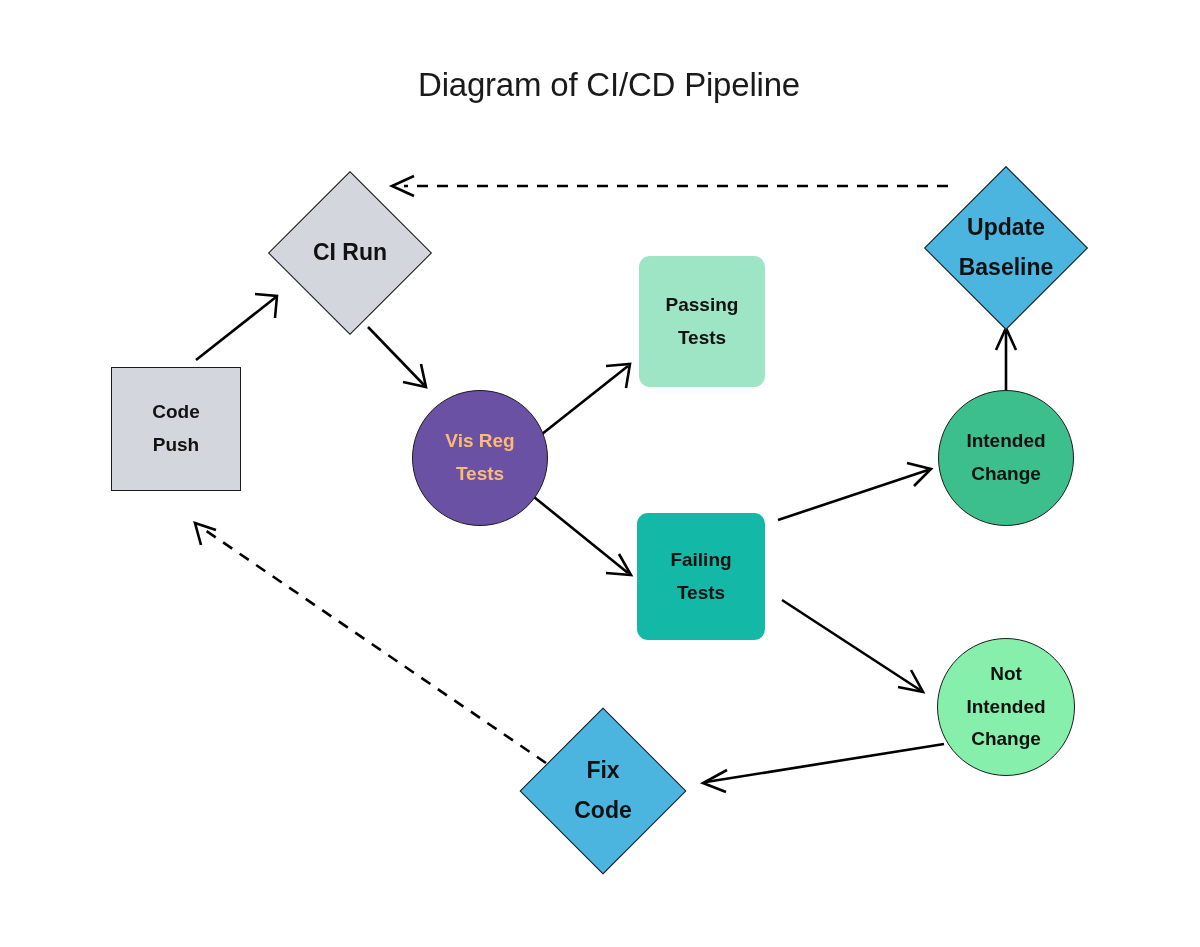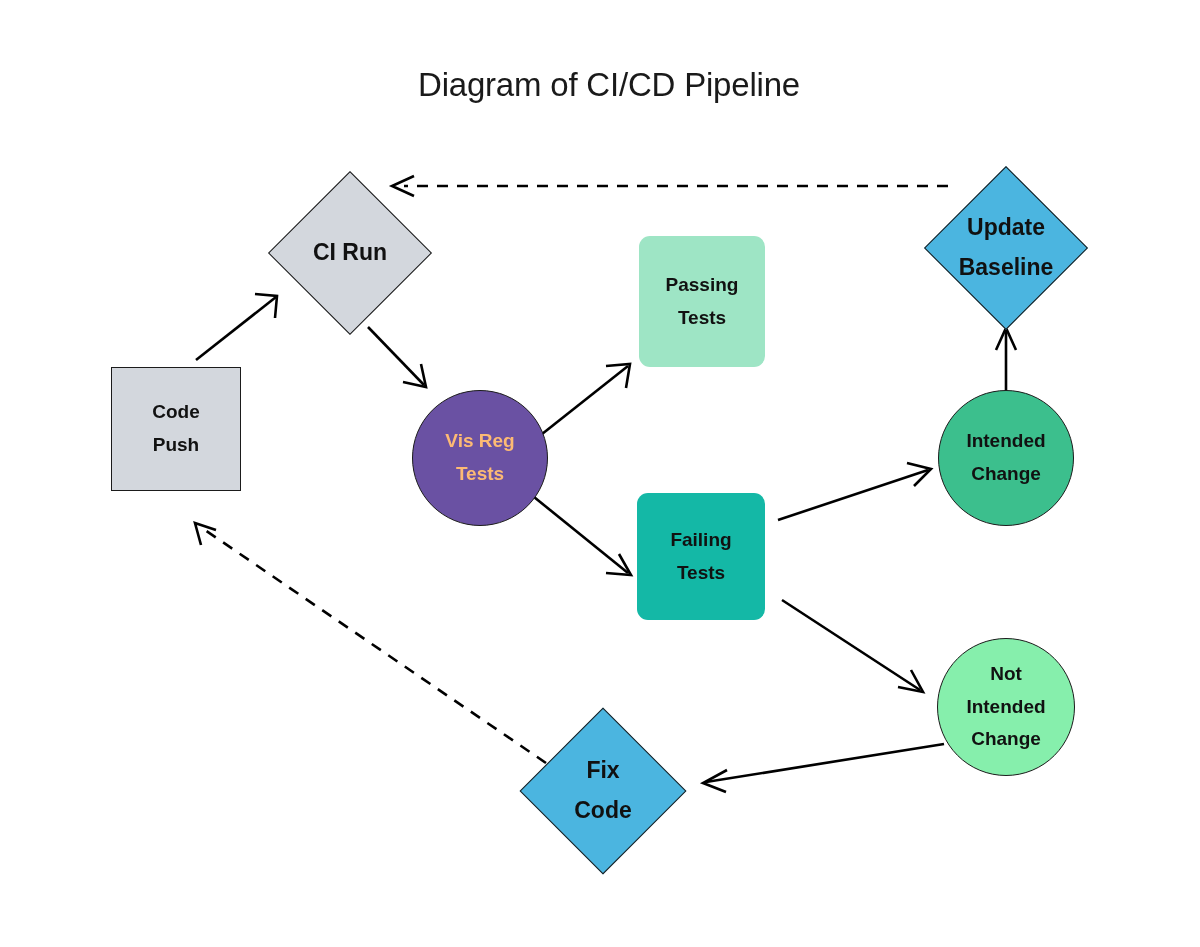--- a/index.html
+++ b/index.html
@@ -50,20 +50,21 @@
     box-sizing: border-box;
     user-select: none;
   }
   .node .lbl { display: block; }
   
   .rect-sharp {
     border: 1.6px solid #1b1b1b;
   }
   .rect-round {
     border-radius: 11px;
+    margin-top: 20px;
   }
   
   .circle {
     border-radius: 50%;
     border: 1.6px solid #1b1b1b;
   }
   
   .diamond-wrap {
     position: absolute;
   }

